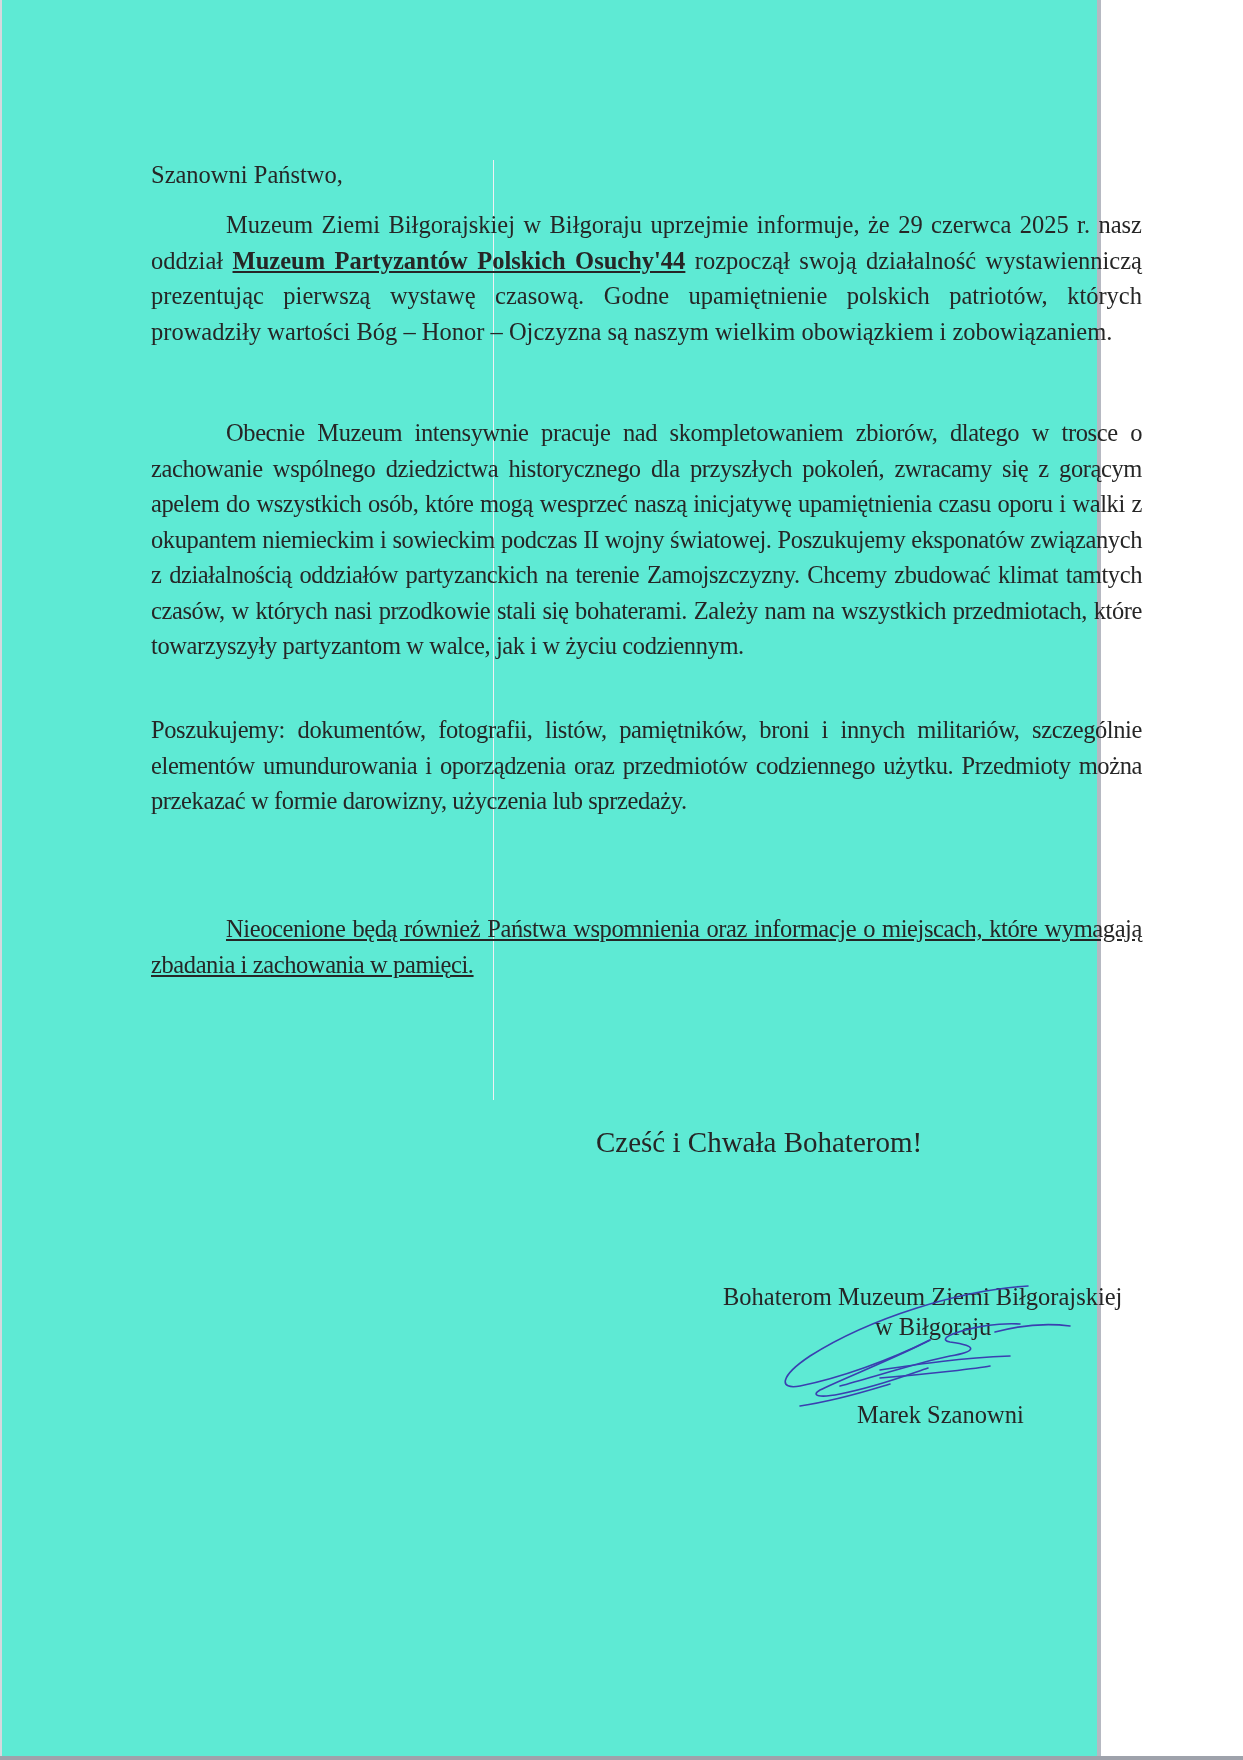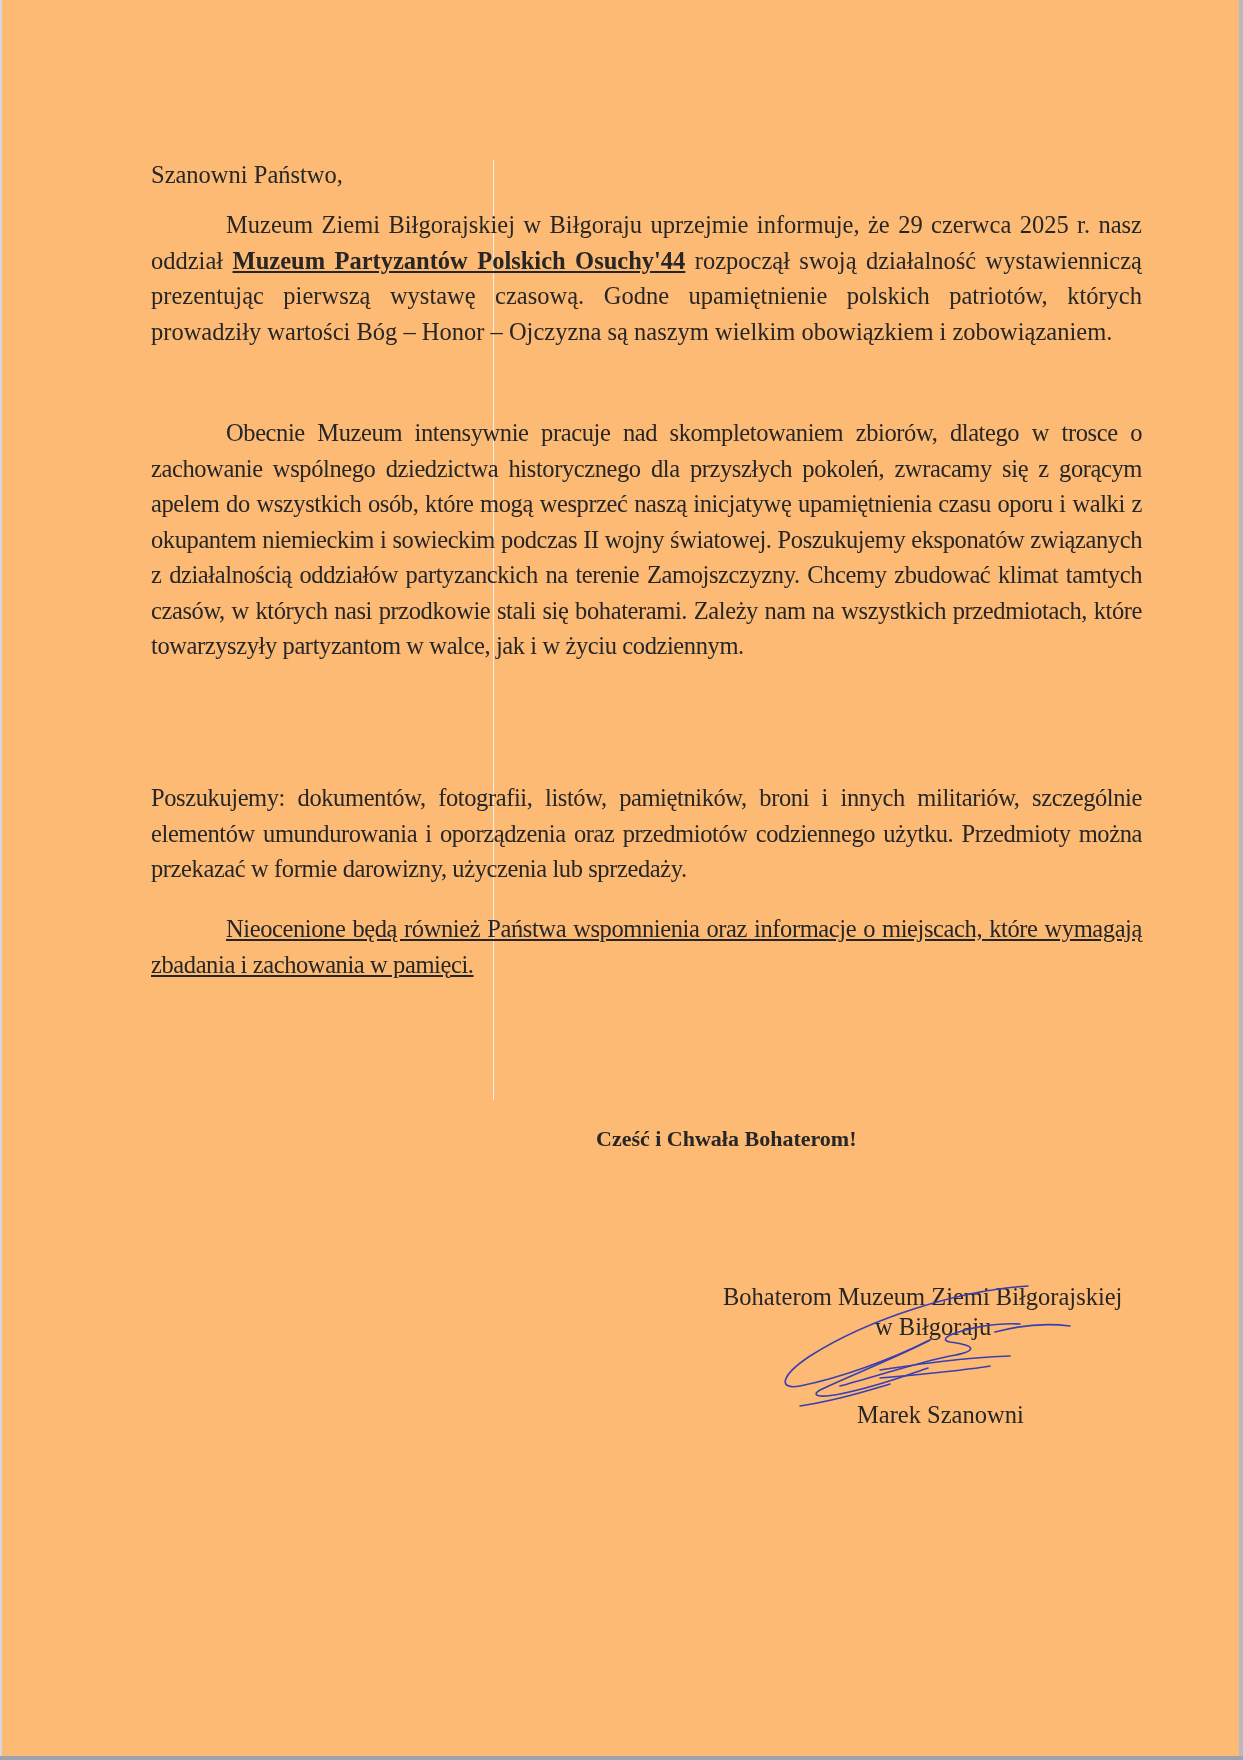--- a/index.html
+++ b/index.html
@@ -3,22 +3,22 @@
   <meta charset="utf-8">
   <style>
     html, body { margin: 0; padding: 0; }
     body {
       width: 1243px; height: 1760px; overflow: hidden;
       background: #ffffff; position: relative;
       font-family: "Liberation Serif", "DejaVu Serif", serif;
       color: #262626;
     }
     .page {
-      position: absolute; left: 0; top: 0; width: 1243px; height: 1760px;
-      background: #fdba74;
+      position: absolute; left: 0; top: 0; width: 1101px; height: 1760px;
+      background: #5eead4;
     }
     .edge-right { position: absolute; top: 0; right: 0; width: 4px; height: 1760px; background: #b6b9c2; }
     .edge-left { position: absolute; top: 0; left: 0; width: 2px; height: 1760px; background: #d6d8de; }
     .edge-bottom { position: absolute; left: 0; bottom: 0; width: 1243px; height: 4px; background: #9ea2ab; }
     .fold-line { position: absolute; top: 160px; left: 493px; width: 1px; height: 940px; background: #f0f0f2; }
 
     .text-block {
       position: absolute; left: 151px; width: 991px;
       font-size: 24.5px; line-height: 35.5px;
       text-align: justify;
@@ -27,22 +27,21 @@
     .indent { text-indent: 75px; }
     .greeting { top: 157px; }
     .para1 { top: 207px; }
     .para2 { top: 415px; }
     .para3 { top: 745px; }
     .para4 { top: 911px; text-decoration: underline; }
     .para5 { top: 1000px; }
     .narrow { letter-spacing: -0.4px; }
     .closing {
       position: absolute; left: 596px; top: 1126px;
-      font-size: 22px;
-      font-weight: bold;
+      font-size: 29px;
     }
     .sign-block {
       position: absolute; left: 700px; top: 1280px; width: 450px;
       font-size: 24.5px; line-height: 34px;
     }
     .sign-title { position: absolute; left: 23px; top: 0; white-space: nowrap; }
     .sign-city { position: absolute; left: 175px; top: 30px; white-space: nowrap; }
     .sign-name { position: absolute; left: 157px; top: 118px; white-space: nowrap; }
     .signature {
       position: absolute; left: 780px; top: 1278px; width: 320px; height: 160px;
@@ -63,21 +62,21 @@
   </div>
 
   <div class="text-block para1">
     <p class="indent"><span>Muzeum Ziemi Biłgorajskiej w Biłgoraju uprzejmie informuje, że 29 czerwca 2025 r. nasz oddział </span><b>Muzeum Partyzantów Polskich Osuchy'44</b><span> rozpoczął swoją działalność wystawienniczą prezentując pierwszą wystawę czasową. Godne upamiętnienie polskich patriotów, których prowadziły wartości Bóg – Honor – Ojczyzna są naszym wielkim obowiązkiem i zobowiązaniem.</span></p>
   </div>
 
   <div class="text-block para2 narrow">
     <p class="indent">Obecnie Muzeum intensywnie pracuje nad skompletowaniem zbiorów, dlatego w trosce o zachowanie wspólnego dziedzictwa historycznego dla przyszłych pokoleń, zwracamy się z gorącym apelem do wszystkich osób, które mogą wesprzeć naszą inicjatywę upamiętnienia czasu oporu i walki z okupantem niemieckim i sowieckim podczas II wojny światowej. Poszukujemy eksponatów związanych z działalnością oddziałów partyzanckich na terenie Zamojszczyzny. Chcemy zbudować klimat tamtych czasów, w których nasi przodkowie stali się bohaterami. Zależy nam na wszystkich przedmiotach, które towarzyszyły partyzantom w walce, jak i w życiu codziennym.</p>
   </div>
 
-  <div class="text-block para3 narrow" style="top:780px">
+  <div class="text-block para3 narrow" style="top:712px">
     <p>Poszukujemy: dokumentów, fotografii, listów, pamiętników, broni i innych militariów, szczególnie elementów umundurowania i oporządzenia oraz przedmiotów codziennego użytku. Przedmioty można przekazać w formie darowizny, użyczenia lub sprzedaży.</p>
   </div>
 
   <div class="text-block para4 narrow">
     <p class="indent">Nieocenione będą również Państwa wspomnienia oraz informacje o miejscach, które wymagają zbadania i zachowania w pamięci.</p>
   </div>
 
 
   <div class="closing">Cześć i Chwała Bohaterom!</div>
 

